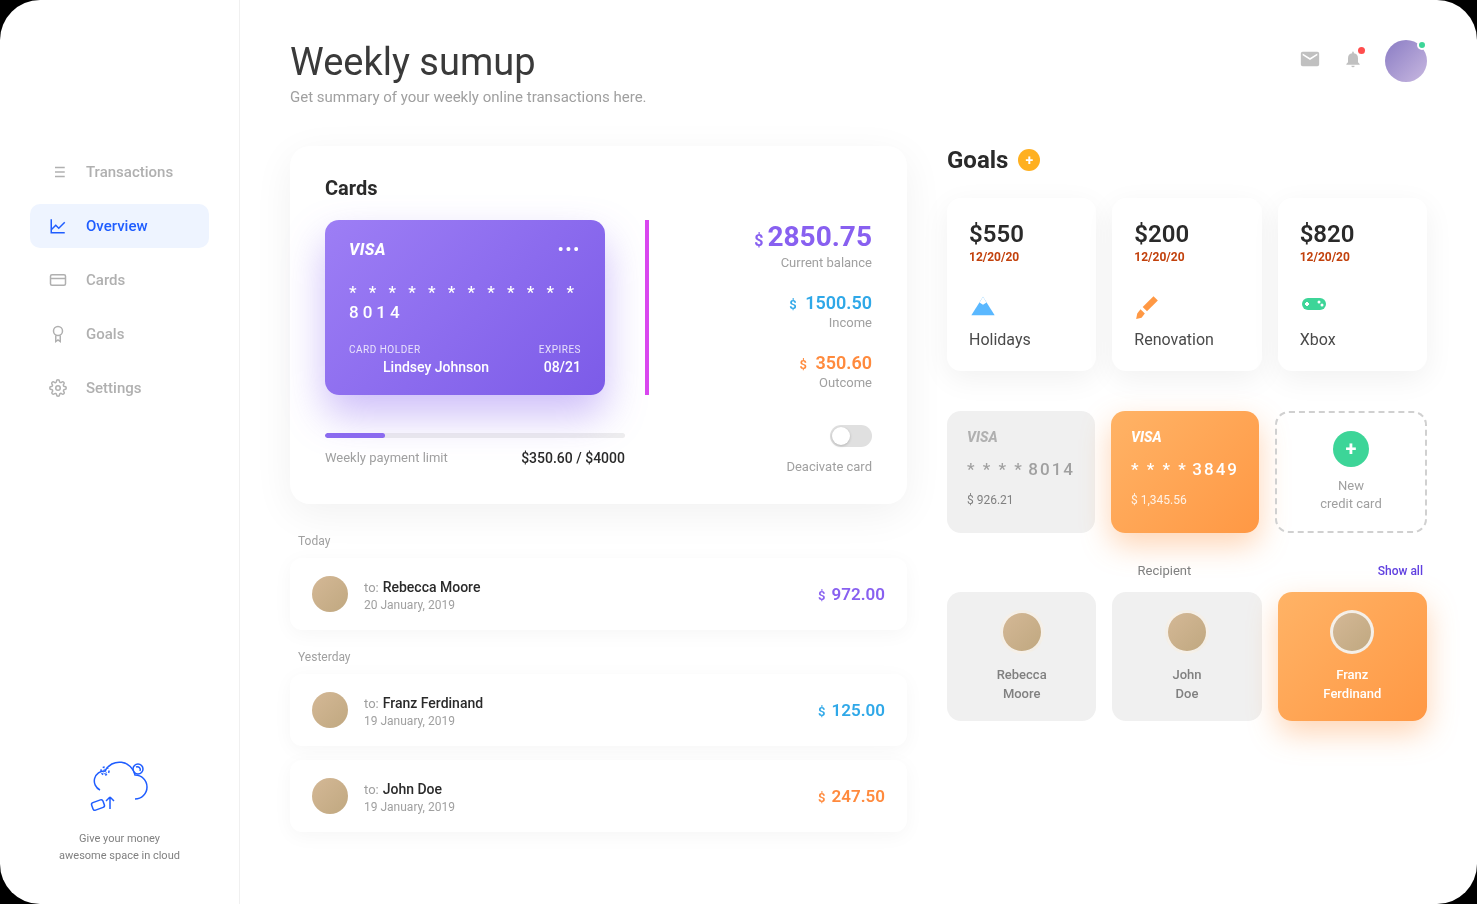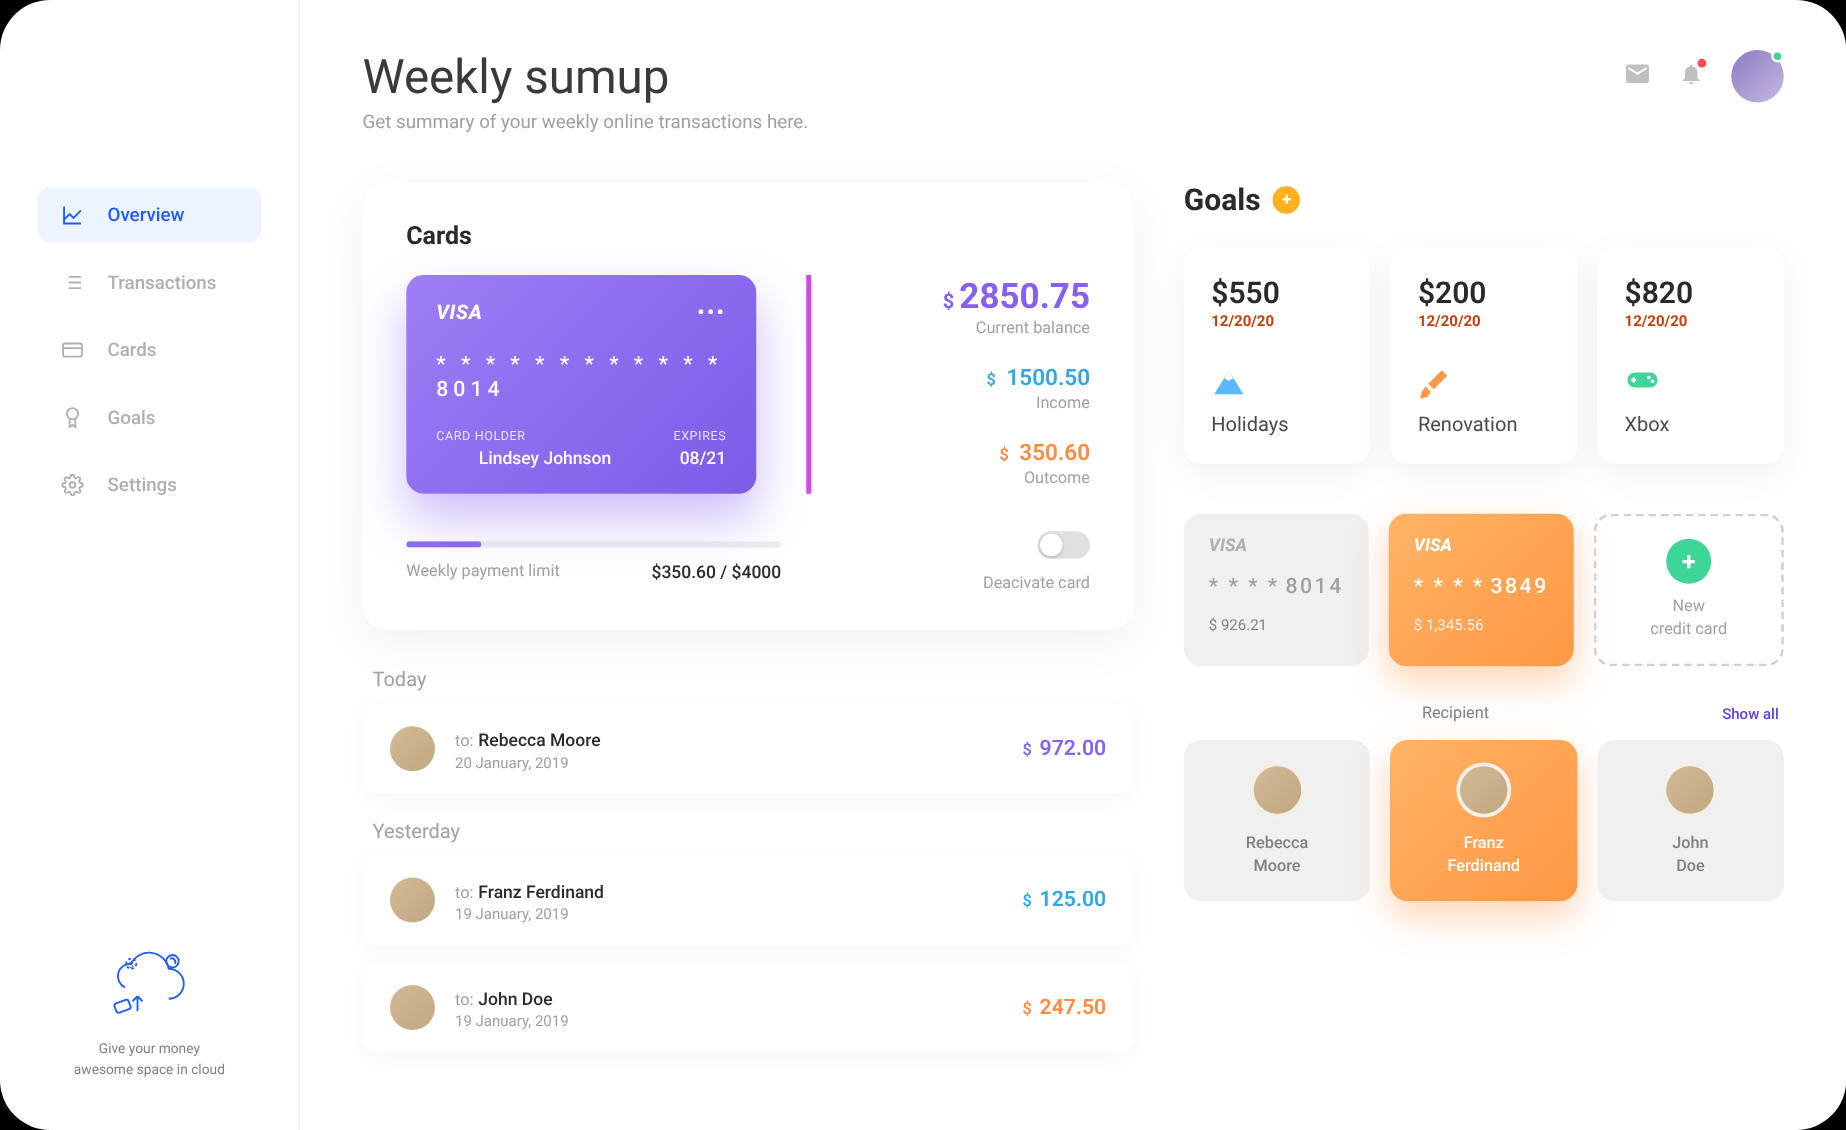--- a/index.html
+++ b/index.html
@@ -55,21 +55,21 @@
 .progress { flex: 0 0 300px; }
 .progress-bar { height: 5px; background: #eee; border-radius: 3px; overflow: hidden; }
 .progress-fill { height: 100%; width: 20%; background: #8c6cf0; border-radius: 3px; }
 .limit-label { font-size: 13px; color: #a0a0a0; margin-top: 12px; }
 .limit-value { font-size: 14px; color: #2a2a2a; font-weight: 500; margin-top: 12px; }
 .toggle-wrap { margin-left: auto; text-align: right; }
 .toggle { width: 42px; height: 22px; background: #e0e0e0; border-radius: 11px; position: relative; cursor: pointer; margin-left: auto; }
 .toggle-knob { width: 18px; height: 18px; background: #fff; border-radius: 50%; position: absolute; top: 2px; left: 2px; box-shadow: 0 1px 3px rgba(0,0,0,0.2); }
 .toggle-label { font-size: 13px; color: #a0a0a0; margin-top: 12px; }
 
-.section-label { font-size: 16px; color: #a0a0a0; margin: 20px 0 10px 8px; }
+.section-label { font-size: 12px; color: #a0a0a0; margin: 20px 0 10px 8px; }
 .tx-card { background: #fff; border-radius: 12px; padding: 18px 22px; box-shadow: 0 4px 20px rgba(0,0,0,0.04); display: flex; align-items: center; gap: 16px; margin-bottom: 14px; }
 .tx-avatar { width: 36px; height: 36px; border-radius: 50%; background: linear-gradient(135deg,#d4b896,#c0a880); }
 .tx-info { flex: 1; }
 .tx-to { font-size: 13px; color: #a0a0a0; }
 .tx-name { font-size: 14px; color: #2a2a2a; font-weight: 500; }
 .tx-date { font-size: 12px; color: #a0a0a0; margin-top: 2px; }
 .tx-amount { font-size: 17px; font-weight: 600; }
 .tx-amount .cur { font-size: 13px; margin-right: 2px; }
 .purple { color: #8860f0; }
 .blue { color: #2fa8e8; }
@@ -113,41 +113,41 @@
 
 </style>
 </head>
 <body>
 
 <div class="app">
 
   <aside class="sidebar">
     <div class="sidebar-logo"></div>
     <nav class="sidebar-nav">
-      <div class="sidebar-item active">
-        <span class="icon">
-            <svg width="18" height="18" viewBox="0 0 24 24" fill="none" stroke="currentColor" stroke-width="2">
-              <polyline points="3 17 9 11 13 15 21 7"></polyline>
-              <path d="M3 3v18h18"></path>
-            </svg>
-          </span>
-        <span>Overview</span>
-      </div>
       <div class="sidebar-item">
         <span class="icon">
             <svg width="18" height="18" viewBox="0 0 24 24" fill="none" stroke="currentColor" stroke-width="2">
               <line x1="8" y1="6" x2="21" y2="6"></line>
               <line x1="8" y1="12" x2="21" y2="12"></line>
               <line x1="8" y1="18" x2="21" y2="18"></line>
               <line x1="3" y1="6" x2="3.01" y2="6"></line>
               <line x1="3" y1="12" x2="3.01" y2="12"></line>
               <line x1="3" y1="18" x2="3.01" y2="18"></line>
             </svg>
           </span>
         <span>Transactions</span>
+      </div>
+      <div class="sidebar-item active">
+        <span class="icon">
+            <svg width="18" height="18" viewBox="0 0 24 24" fill="none" stroke="currentColor" stroke-width="2">
+              <polyline points="3 17 9 11 13 15 21 7"></polyline>
+              <path d="M3 3v18h18"></path>
+            </svg>
+          </span>
+        <span>Overview</span>
       </div>
       <div class="sidebar-item">
         <span class="icon">
             <svg width="18" height="18" viewBox="0 0 24 24" fill="none" stroke="currentColor" stroke-width="2">
               <rect x="2" y="5" width="20" height="14" rx="2"></rect>
               <line x1="2" y1="10" x2="22" y2="10"></line>
             </svg>
           </span>
         <span>Cards</span>
       </div>
@@ -357,25 +357,25 @@
         <div class="recipient-header">
           <span></span>
           <span class="recipient-label">Recipient</span>
           <span class="show-all">Show all</span>
         </div>
         <div class="recipients">
           <div class="recipient-card gray-bg">
             <div class="recipient-avatar"></div>
             <div class="recipient-name"><span>Rebecca</span><br><span>Moore</span></div>
           </div>
+          <div class="recipient-card gray-bg">
+            <div class="recipient-avatar"></div>
+            <div class="recipient-name"><span>John</span><br><span>Doe</span></div>
+          </div>
           <div class="recipient-card orange-sel">
             <div class="recipient-avatar"></div>
             <div class="recipient-name"><span>Franz</span><br><span>Ferdinand</span></div>
           </div>
-          <div class="recipient-card gray-bg">
-            <div class="recipient-avatar"></div>
-            <div class="recipient-name"><span>John</span><br><span>Doe</span></div>
-          </div>
         </div>
       </div>
     </div>
   </main>
 </div>
 
 </body></html>

